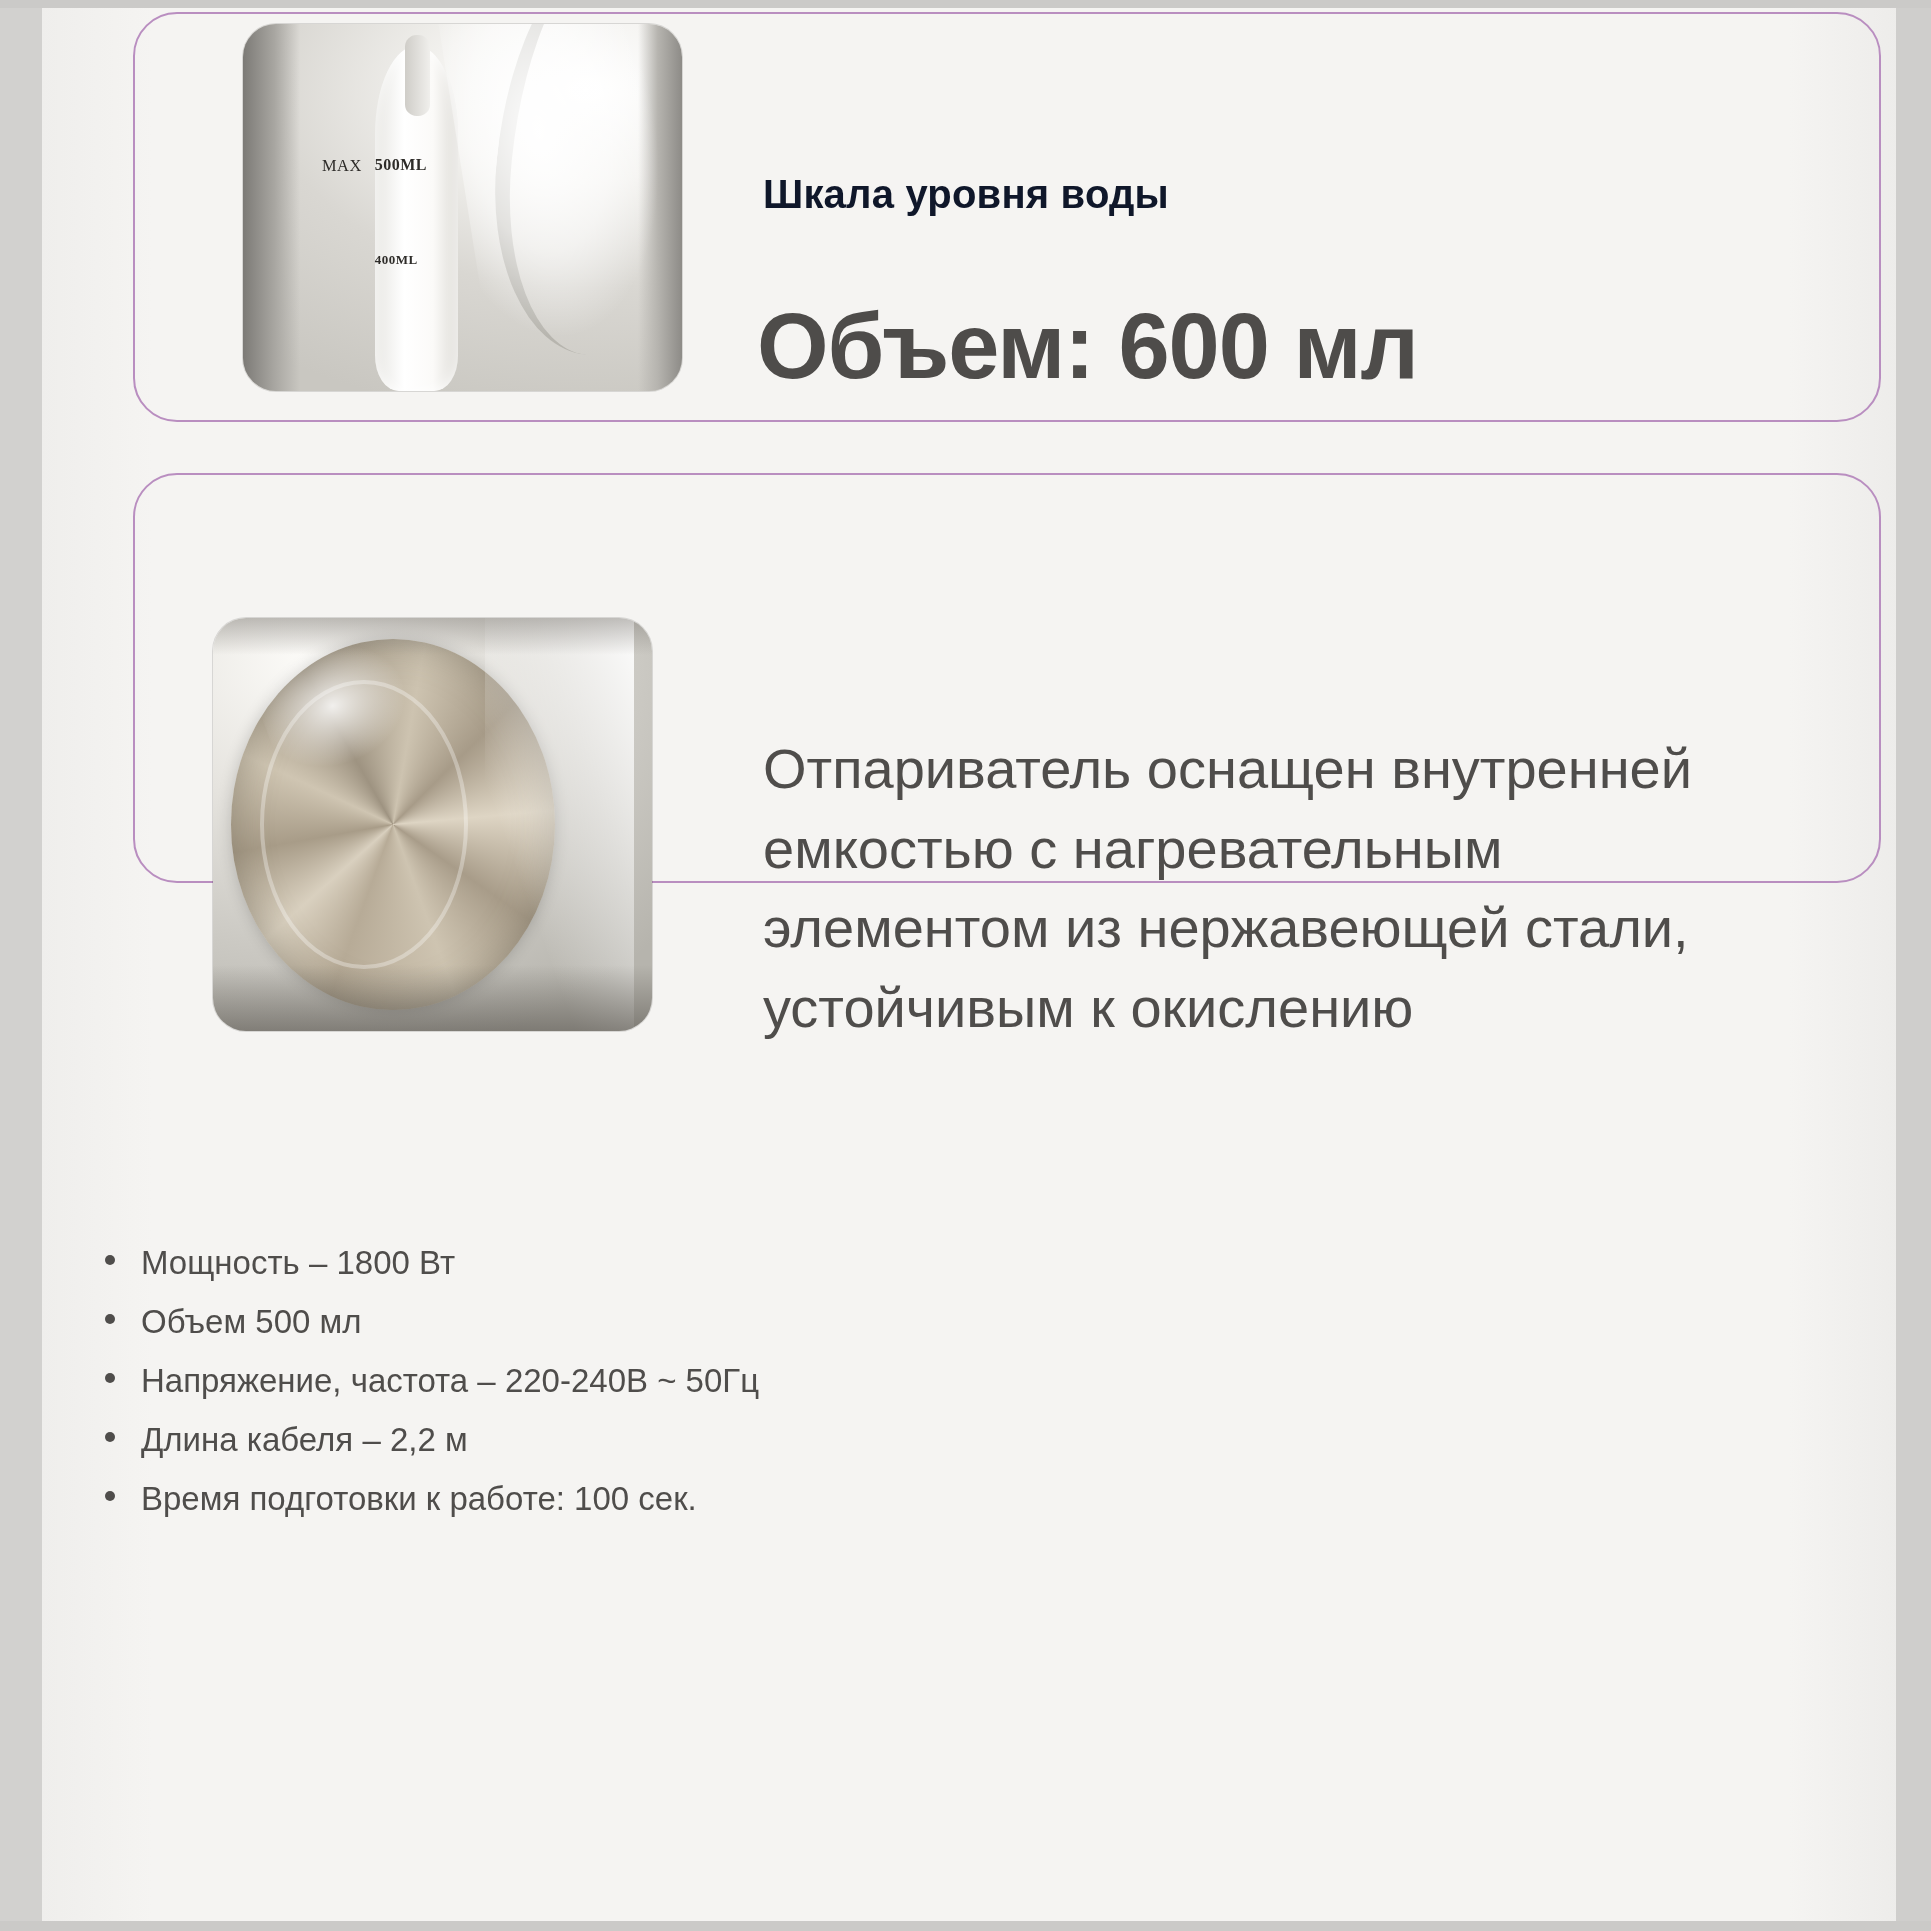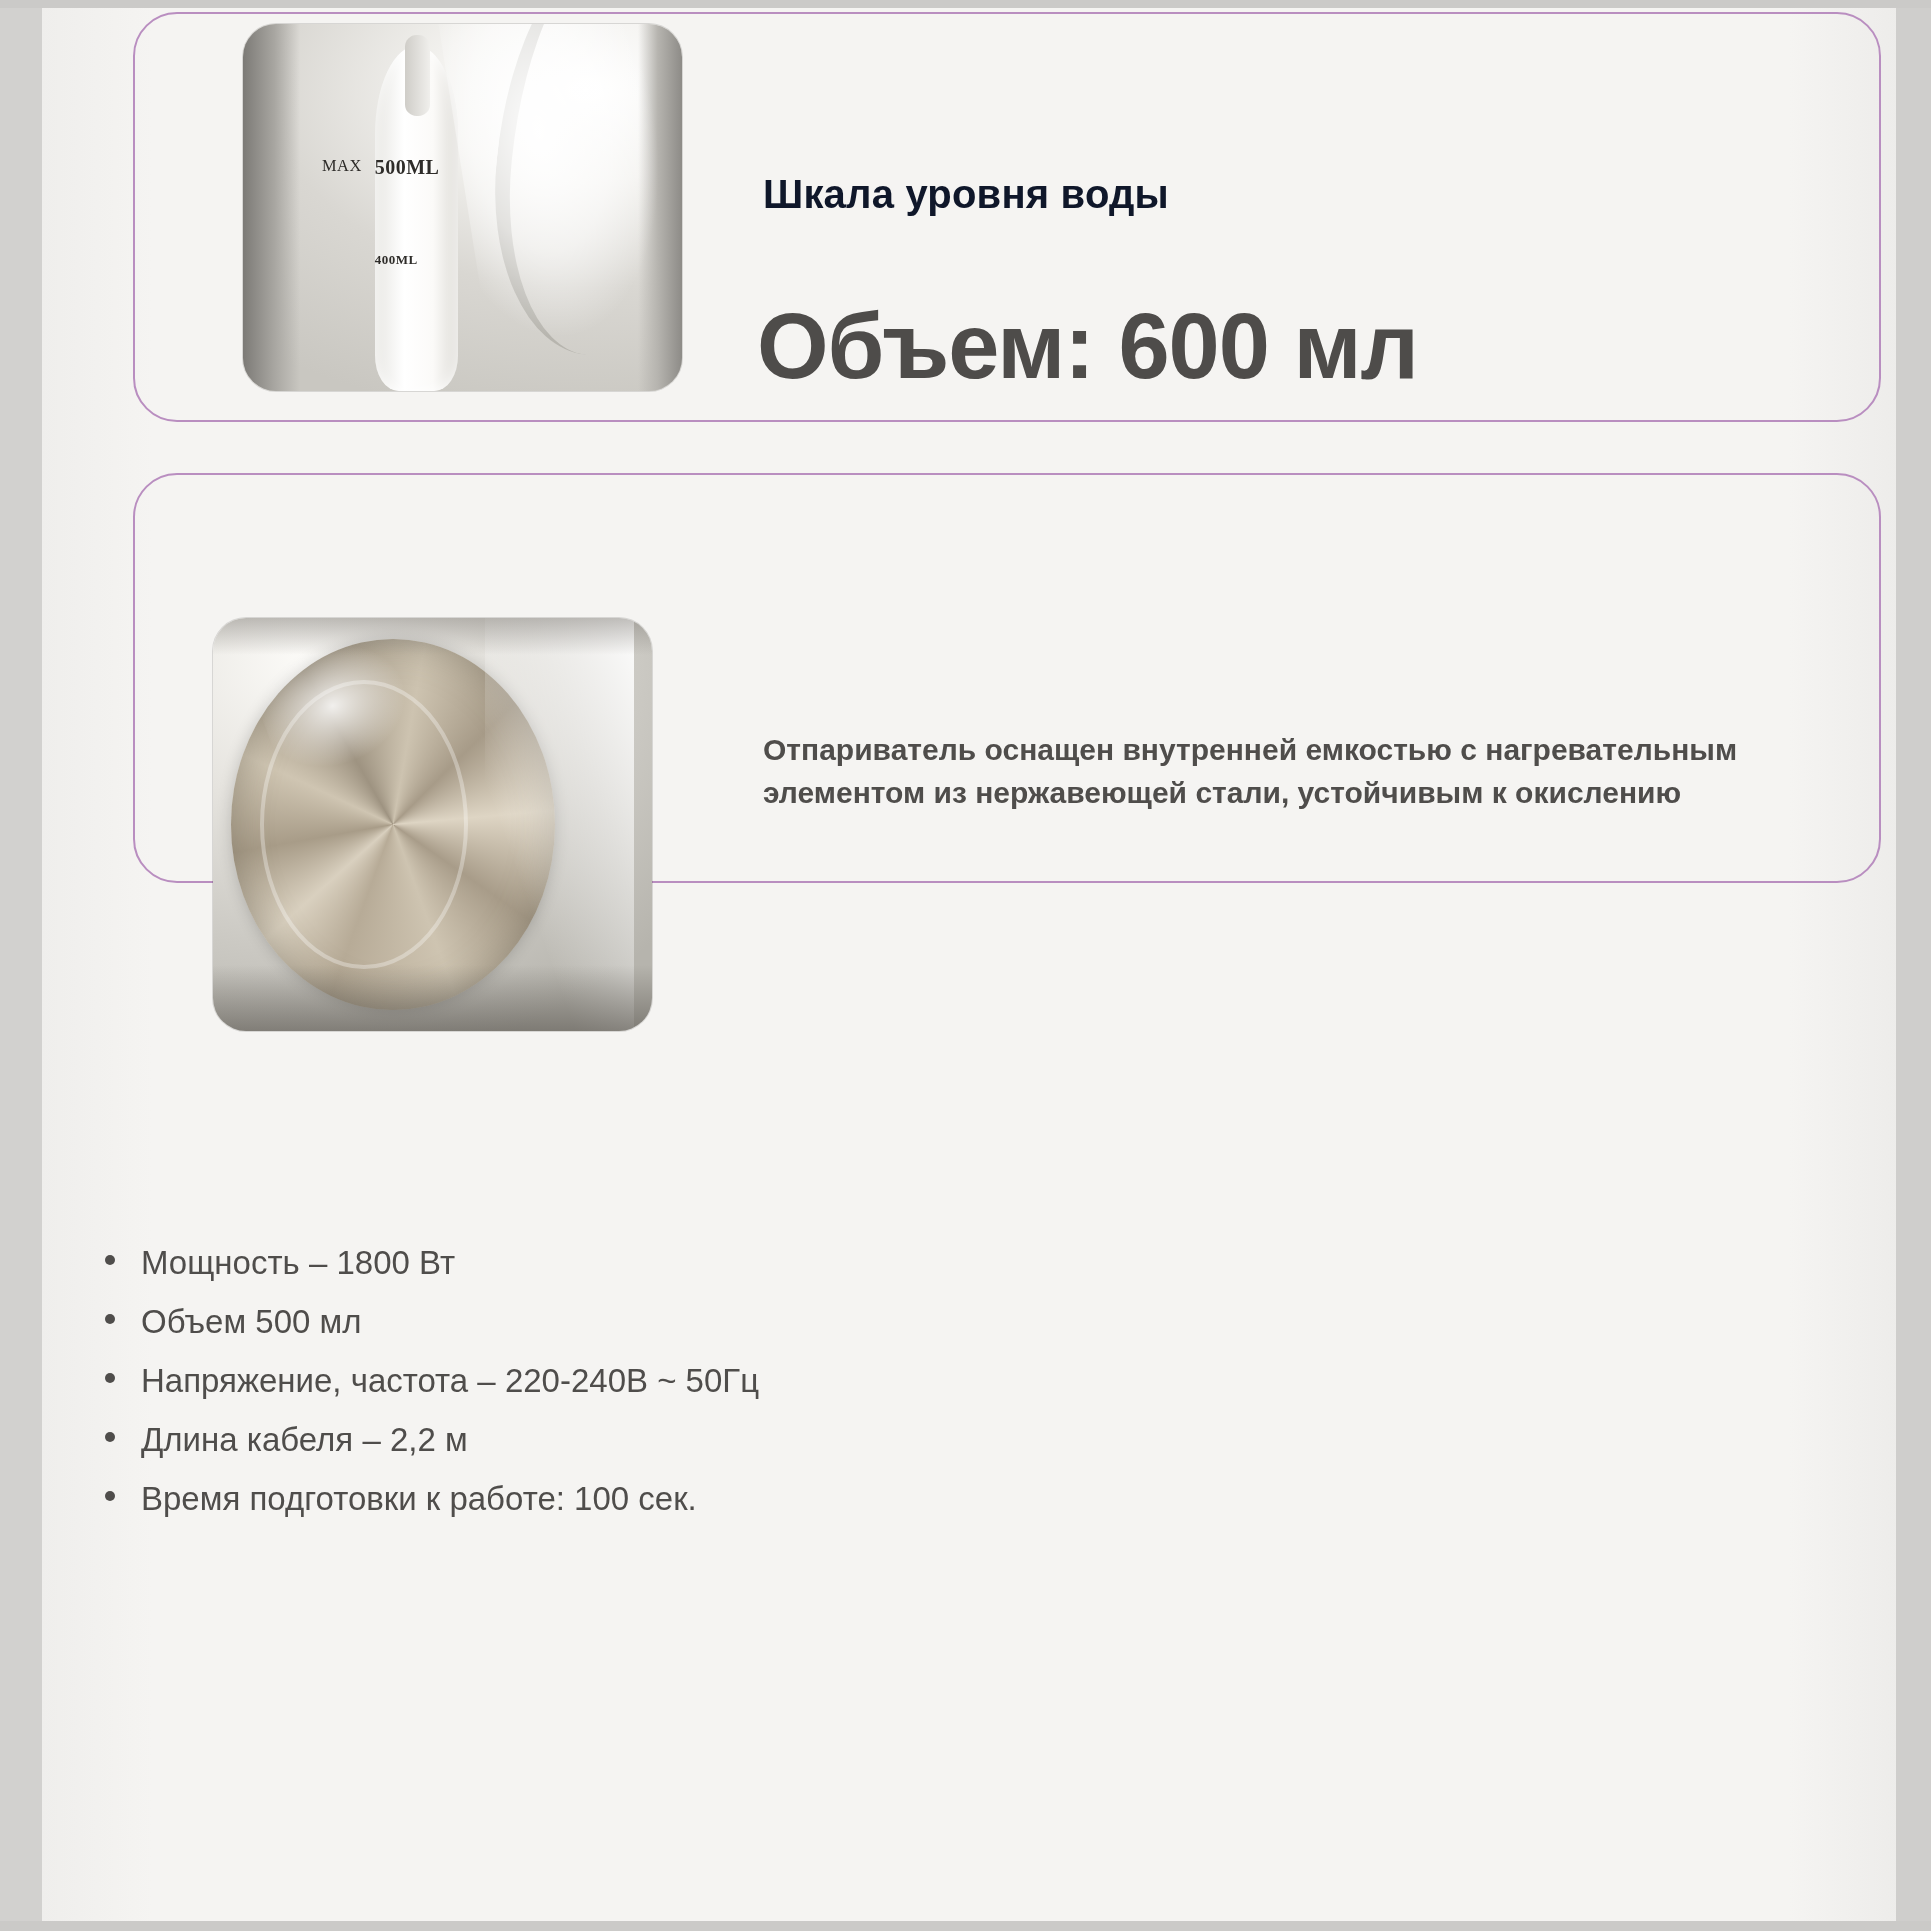--- a/index.html
+++ b/index.html
@@ -108,21 +108,21 @@
     transform: rotate(6deg);
   }
   .ph1-label {
     position: absolute;
     font-family: "Liberation Serif", serif;
     color: #2e2c29;
     letter-spacing: 0.5px;
     white-space: nowrap;
   }
   #ph1-max   { left: 18%; top: 36%; font-size: 16.4px; }
-  #ph1-500   { left: 30%; top: 36%; font-size: 20px; font-weight: bold;}
+  #ph1-500   { left: 30%; top: 36%; font-size: 16px; font-weight: bold;}
   #ph1-400   { left: 30%; top: 62%; font-size: 13px; font-weight: bold;}
 
   
   .ph2 {
     position: absolute; inset: 0;
     background:
       radial-gradient(ellipse 110% 100% at 20% 10%, #fbfaf7 0%, #e6e4df 35%, #cbc9c3 70%, #b6b4ad 100%);
   }
   .ph2-bowl {
     position: absolute;
@@ -187,24 +187,24 @@
     font-weight: bold;
     color: #4e4c4a;
     letter-spacing: -1px;
   }
 
   .para {
     position: absolute;
     left: 722px;
     top: 729px;
     width: 1004px;
-    font-size: 30px;
+    font-size: 56px;
     line-height: 1.42;
     color: #4f4d4b;
-    font-weight: bold;
+    font-weight: normal;
   }
 
   .bullets {
     position: absolute;
     left: 50px;
     top: 1241px;
     width: 1748px;
     list-style: none;
   }
   .bullets li {

